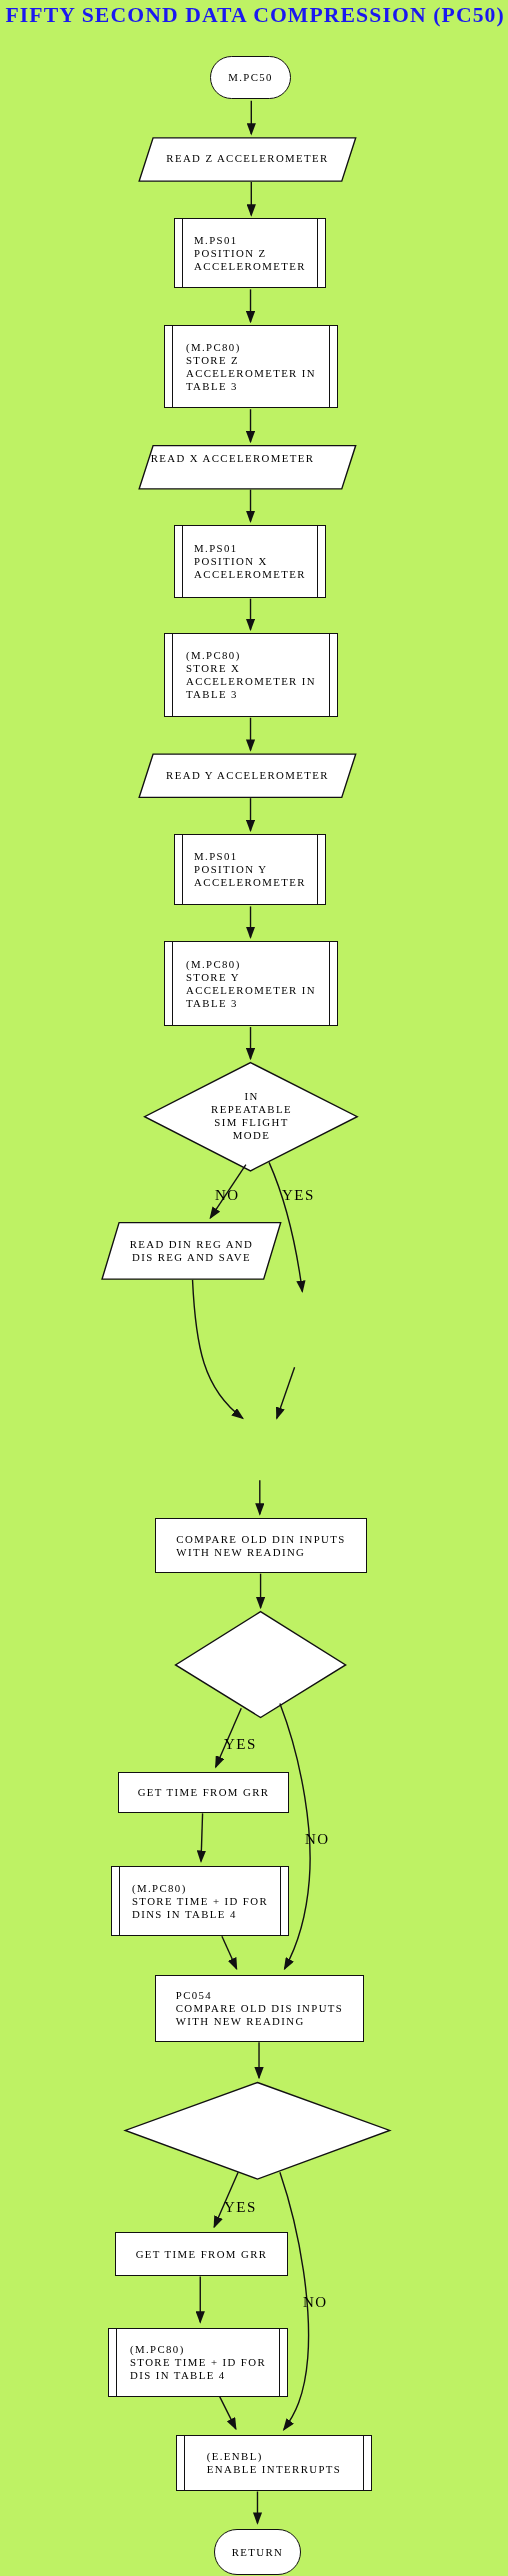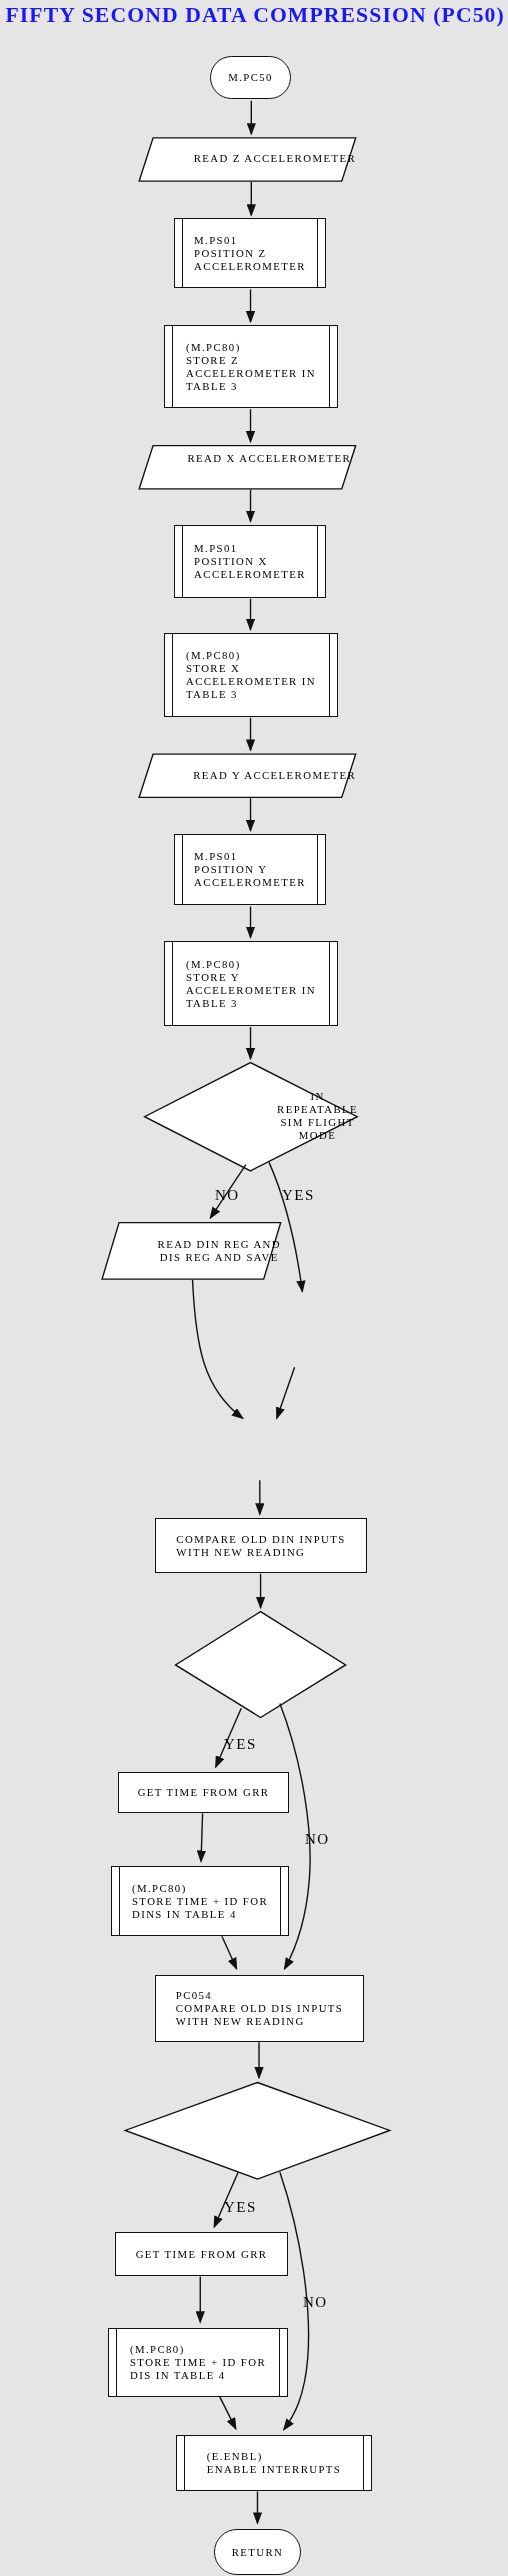--- a/index.html
+++ b/index.html
@@ -1,28 +1,28 @@
 <!DOCTYPE html>
 <html style="font-size:12.4px"><head>
 <meta charset="utf-8">
 <style>
   html,body{margin:0;padding:0;background:#fff;}
-  #stage{position:relative;width:508px;height:2576px;background:#e5e5e5;overflow:hidden;
+  #stage{position:relative;width:508px;height:2576px;background:#bef264;overflow:hidden;
          font-family:"Liberation Serif",serif;}
   #connectors{position:absolute;left:0;top:0;z-index:1;}
   .title{position:absolute;left:5.4px;top:3.1px;width:501px;z-index:3;
          font-family:"Liberation Serif",serif;font-size:21.7px;font-weight:bold;
          letter-spacing:1.1px;color:#1b18f0;white-space:nowrap;}
   .box{position:absolute;box-sizing:border-box;background:#fff;border:1.5px solid #111;
        display:flex;align-items:center;justify-content:center;text-align:left;z-index:2;}
   .oval{border-radius:23px;}
   .sub::before{content:"";position:absolute;top:0;bottom:0;left:7px;border-left:1.5px solid #111;}
   .sub::after{content:"";position:absolute;top:0;bottom:0;right:7px;border-right:1.5px solid #111;}
   .float{position:absolute;box-sizing:border-box;display:flex;align-items:center;
-         justify-content:flex-end;text-align:center;z-index:3;}
+         justify-content:center;text-align:center;z-index:3;}
   .txt{font-family:"Liberation Serif",serif;font-size:10.8px;letter-spacing:1.4px;
        line-height:13px;white-space:pre-line;color:#000;}
   .blabel{position:absolute;z-index:3;font-family:"Liberation Serif",serif;font-size:15px;
           letter-spacing:1.5px;color:#000;}
 </style>
 </head>
 <body>
 
 <div id="stage">
 
@@ -156,21 +156,21 @@
     </div>
 
   <div class="box oval" style="left:214px;top:2529px;width:87px;height:46px">
     <span class="txt">RETURN</span>
     </div>
 
   <div class="float" style="left:139px;top:137px;width:217px;height:43px">
     <span class="txt">READ Z ACCELEROMETER</span>
     </div>
 
-  <div class="float" style="left:134px;top:445px;width:217px;height:27px">
+  <div class="float" style="left:124px;top:445px;width:217px;height:27px">
     <span class="txt">READ X ACCELEROMETER</span>
     </div>
 
   <div class="float" style="left:139px;top:754px;width:217px;height:43px">
     <span class="txt">READ Y ACCELEROMETER</span>
     </div>
 
   <div class="float" style="left:102px;top:1223px;width:179px;height:56px">
     <span class="txt">READ DIN REG AND
 DIS REG AND SAVE</span>

